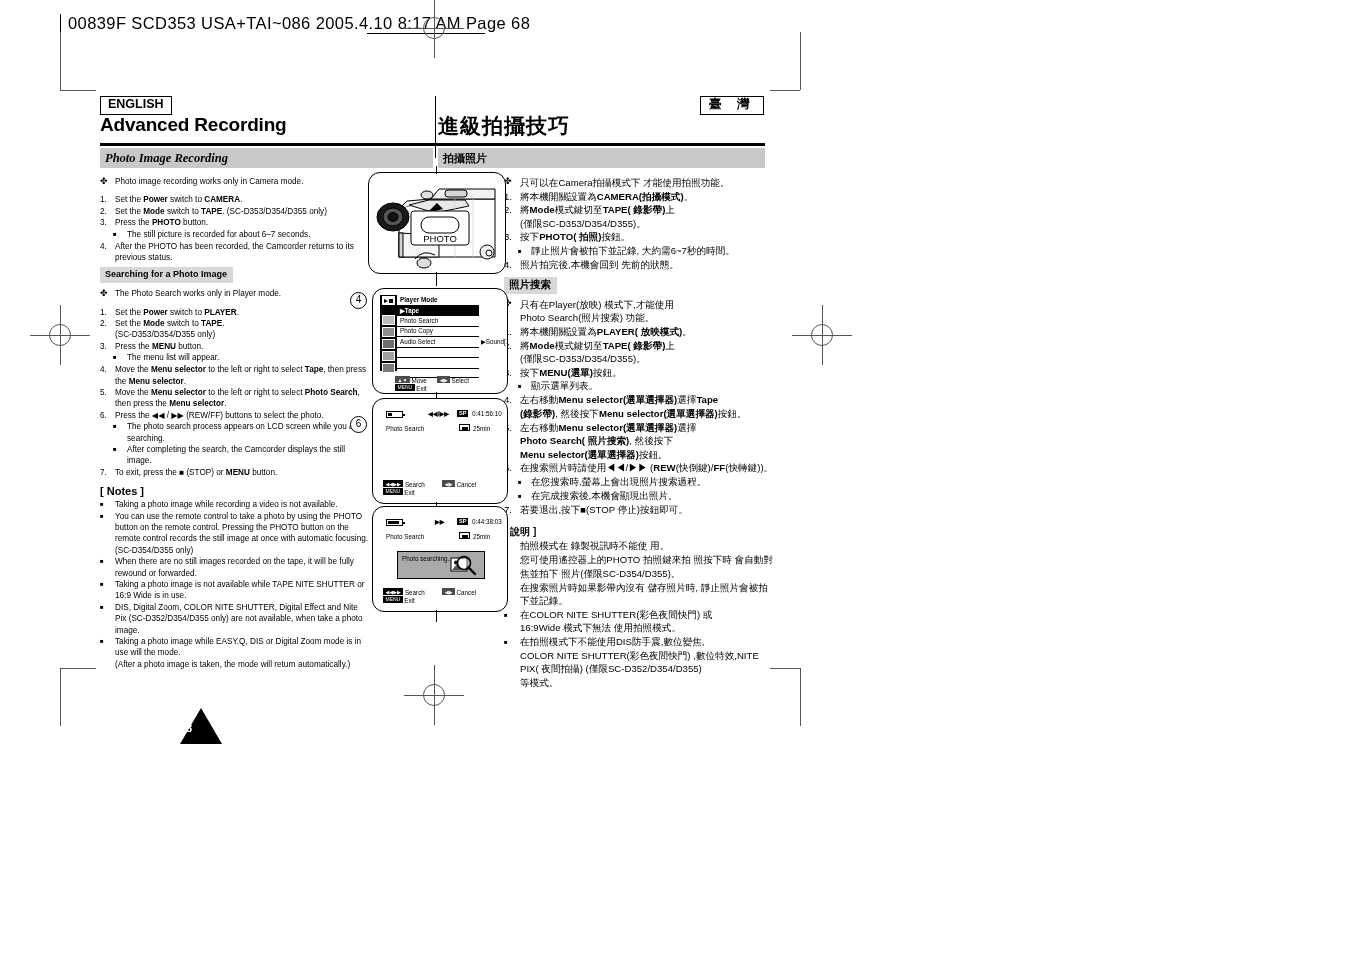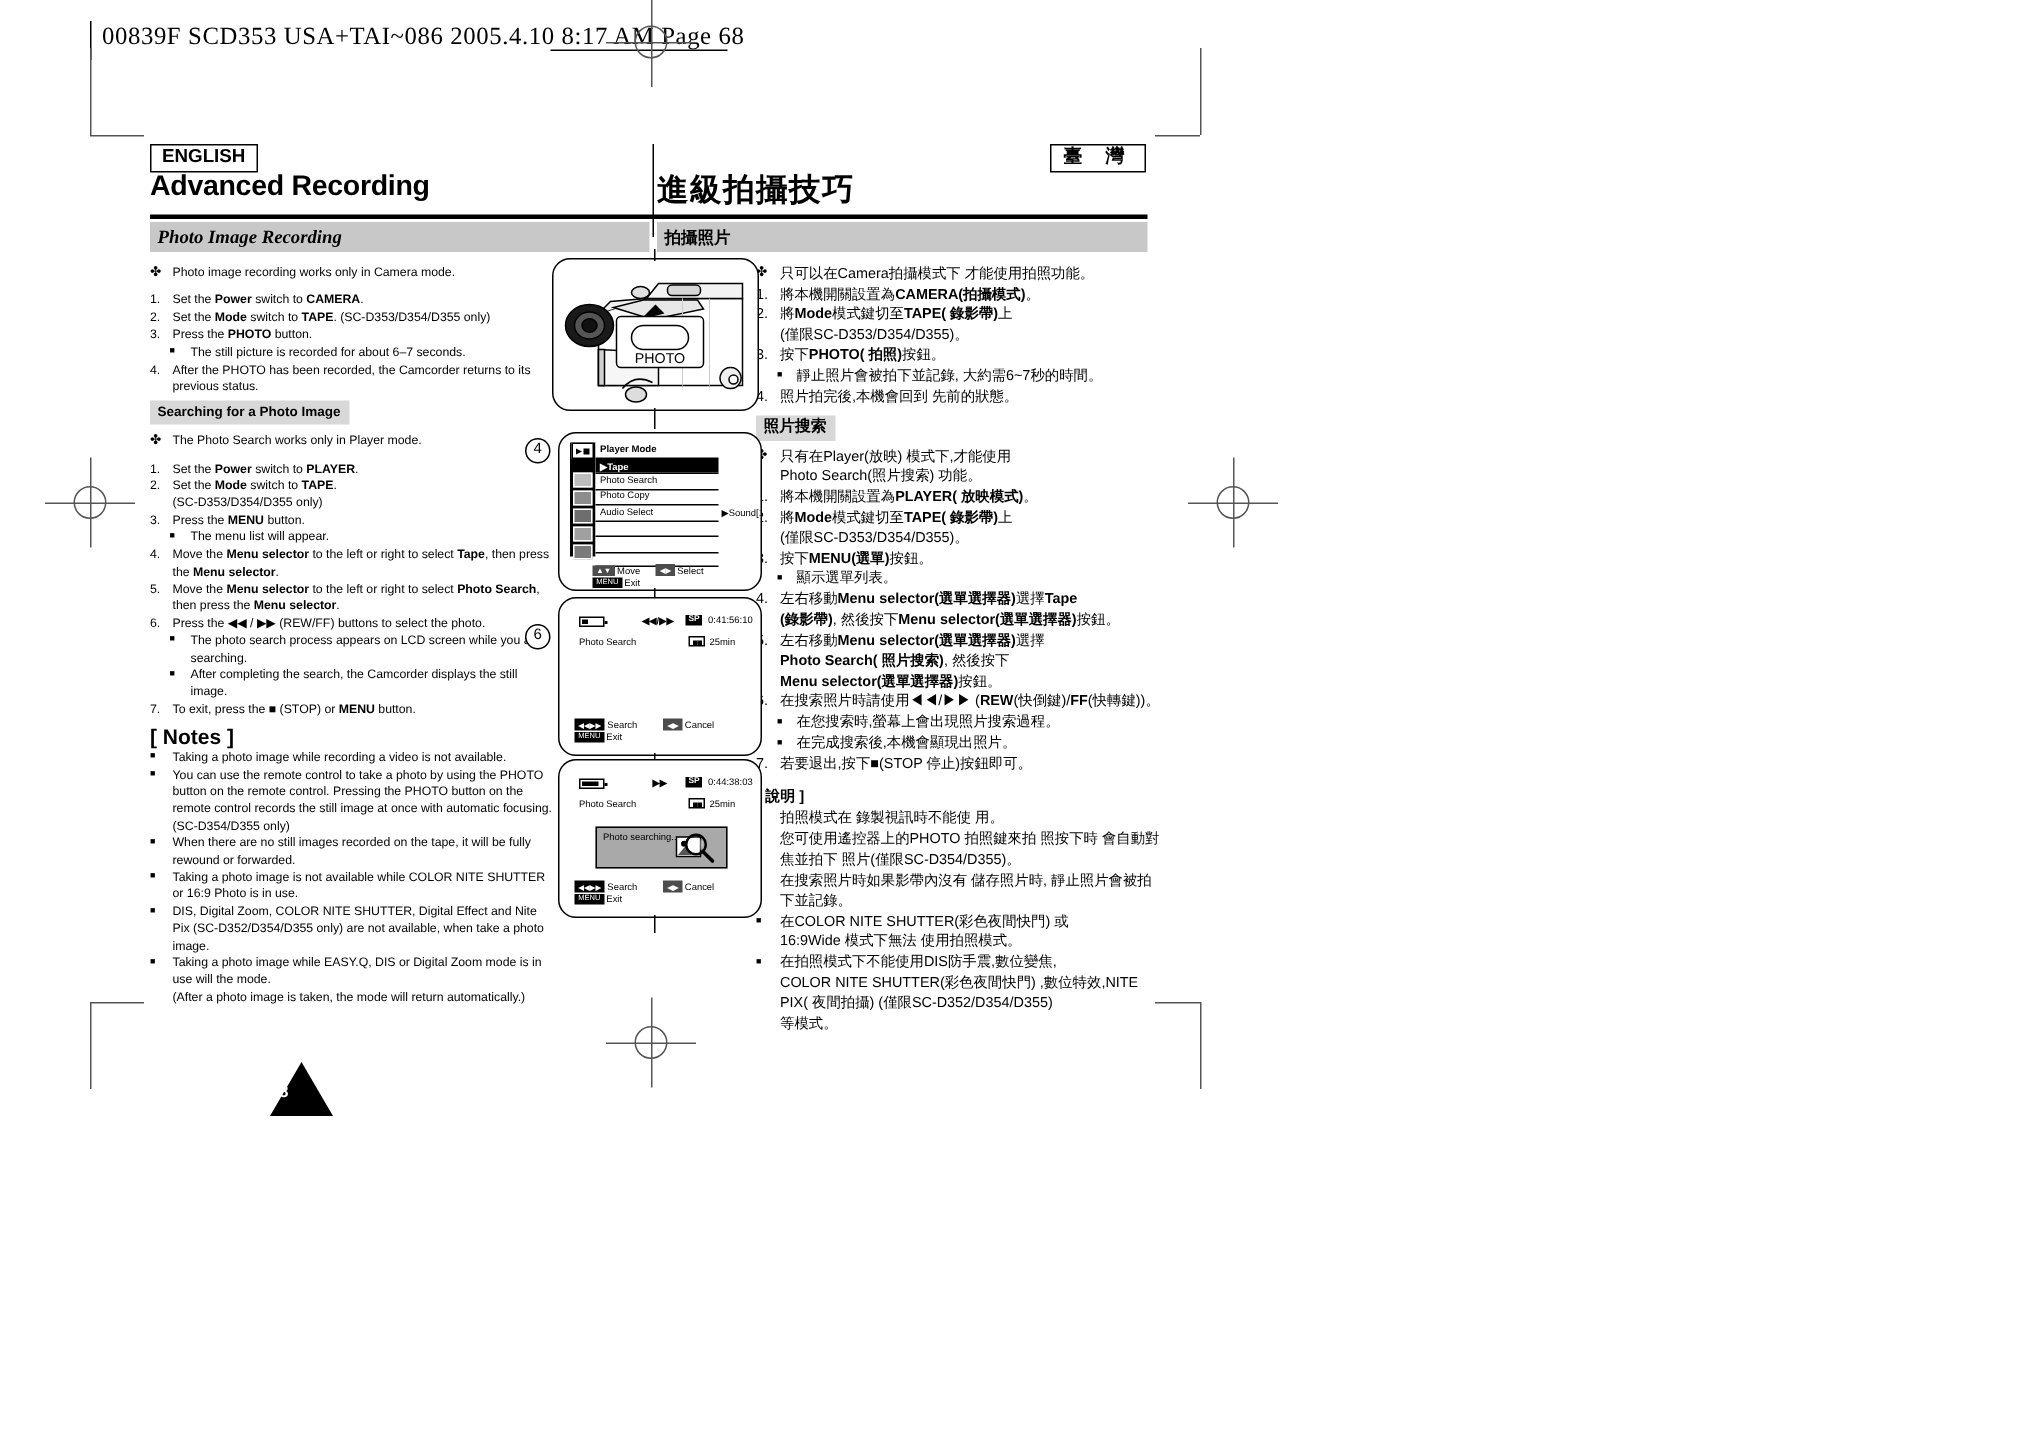--- a/index.html
+++ b/index.html
@@ -7,21 +7,21 @@
     width:1348px;height:954px;position:relative;background:#ffffff;
     font-family:"Liberation Sans", sans-serif;color:#000;overflow:hidden;
   }
   .page{position:absolute;left:0;top:0;width:1348px;height:954px;}
 
   
   .printbar{position:absolute;left:60px;top:14px;width:640px;height:26px;}
   .printbar .vrule{position:absolute;left:0;top:0;width:1px;height:26px;background:#000;}
   .printbar .txt{
     position:absolute;left:8px;top:0px;font-size:16.5px;letter-spacing:.4px;
-    white-space:nowrap;color:#000;font-family:Liberation Serif, serif;
+    white-space:nowrap;color:#000;font-family:Liberation Sans, sans-serif;
   }
   .underline-page{position:absolute;left:367px;top:33px;width:118px;height:1px;background:#000;}
 
   .regmark{position:absolute;width:60px;height:60px;}
   .regmark .h{position:absolute;left:0;top:29.5px;width:60px;height:1px;background:#555;}
   .regmark .v{position:absolute;left:29.5px;top:0;width:1px;height:60px;background:#555;}
   .regmark .c{position:absolute;left:19px;top:19px;width:20px;height:20px;border:1px solid #555;border-radius:50%;}
 
   .trim{position:absolute;background:#555;}
 
@@ -59,21 +59,21 @@
   b{font-weight:bold;}
 
   .bullet-cross{font-size:9px;line-height:11.4px;}
   .sq{font-size:6px;vertical-align:1.5px;}
 
   .gap{height:7px;}
 
   .hdr-box{display:inline-block;background:#d8d8d8;padding:2px 6px 2.5px 5px;font-size:9px;font-weight:bold;margin:4px 0 5px 0;}
   .hdr-box-ch{display:inline-block;background:#d8d8d8;padding:1.5px 6px 2px 5px;font-size:10.5px;font-weight:bold;margin:5px 0 4px 0;}
 
-  .notes-title{font-size:14px;font-weight:bold;margin:8px 0 1px 0;}
+  .notes-title{font-size:11px;font-weight:bold;margin:8px 0 1px 0;}
 
   
   .ch{font-size:9.6px;line-height:13.6px;}
   .ch .row{margin-bottom:0;}
   .ch .row .mk{width:16px;flex:0 0 16px;}
   .ch .row.sub .mk{width:13px;flex:0 0 13px;padding-left:14px;}
 
   
   .figcol{position:absolute;left:268px;top:76px;width:150px;}
 
@@ -266,21 +266,21 @@
           <div class="row">
             <div class="mk"><span class="sq">■</span></div>
             <div class="tx">You can use the remote control to take a photo by using the PHOTO button on the remote control. Pressing the PHOTO button on the remote control records the still image at once with automatic focusing. (SC-D354/D355 only)</div>
           </div>
           <div class="row">
             <div class="mk"><span class="sq">■</span></div>
             <div class="tx">When there are no still images recorded on the tape, it will be fully rewound or forwarded.</div>
           </div>
           <div class="row">
             <div class="mk"><span class="sq">■</span></div>
-            <div class="tx">Taking a photo image is not available while COLOR NITE SHUTTER or 16:9 Photo is in use.</div>
+            <div class="tx">Taking a photo image is not available while TAPE NITE SHUTTER or 16:9 Wide is in use.</div>
           </div>
           <div class="row">
             <div class="mk"><span class="sq">■</span></div>
             <div class="tx">DIS, Digital Zoom, COLOR NITE SHUTTER, Digital Effect and Nite Pix (SC-D352/D354/D355 only) are not available, when take a photo image.</div>
           </div>
           <div class="row">
             <div class="mk"><span class="sq">■</span></div>
             <div class="tx">Taking a photo image while EASY.Q, DIS or Digital Zoom mode is in use will the mode.<br>(After a photo image is taken, the mode will return automatically.)</div>
           </div>
         </div>

